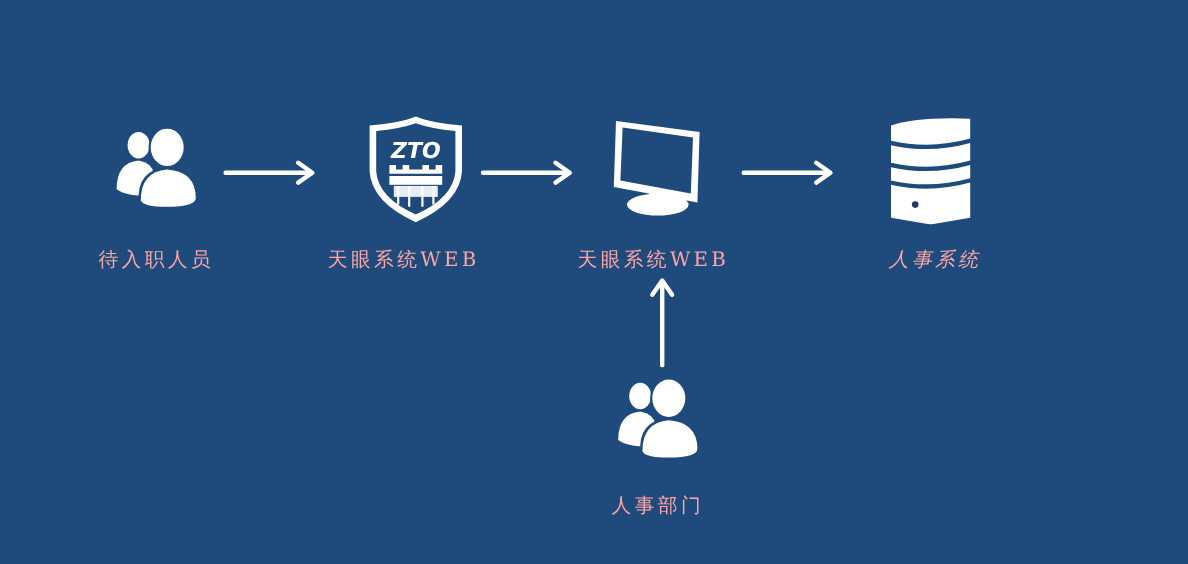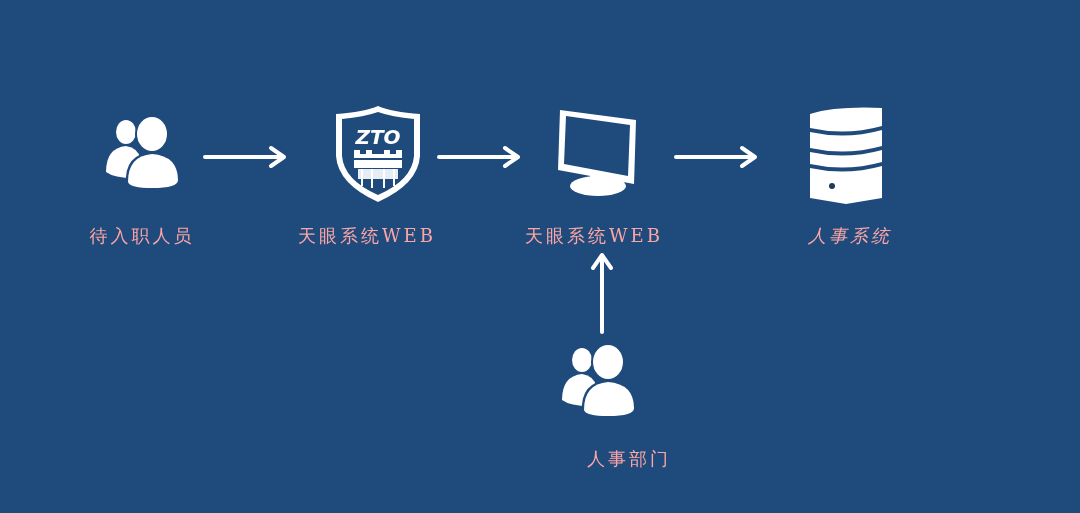--- a/index.html
+++ b/index.html
@@ -116,13 +116,13 @@
     <svg width="80" height="80" viewBox="0 0 80 80">
       <ellipse cx="22" cy="20" rx="10" ry="12" fill="#fff"></ellipse>
       <path d="M2 60 Q2 36 22 34 Q34 36 36 46 L30 66 Q10 66 2 60 Z" fill="#fff"></path>
       <ellipse cx="48" cy="22" rx="17" ry="19" fill="#1f4a7c"></ellipse>
       <ellipse cx="48" cy="22" rx="15" ry="17" fill="#fff"></ellipse>
       <path d="M22 72 Q20 42 48 40 Q76 42 76 70 Q76 78 48 78 Q24 78 22 72 Z" fill="#1f4a7c"></path>
       <path d="M24 70 Q24 44 48 42 Q74 44 74 68 Q74 76 48 76 Q26 76 24 70 Z" fill="#fff"></path>
     </svg>
   </span>
 </div>
-<div class="label" style="left:598px;top:447px;margin-left:31px;">人事部门</div>
+<div class="label" style="left:598px;top:447px;">人事部门</div>
 
 </body></html>

